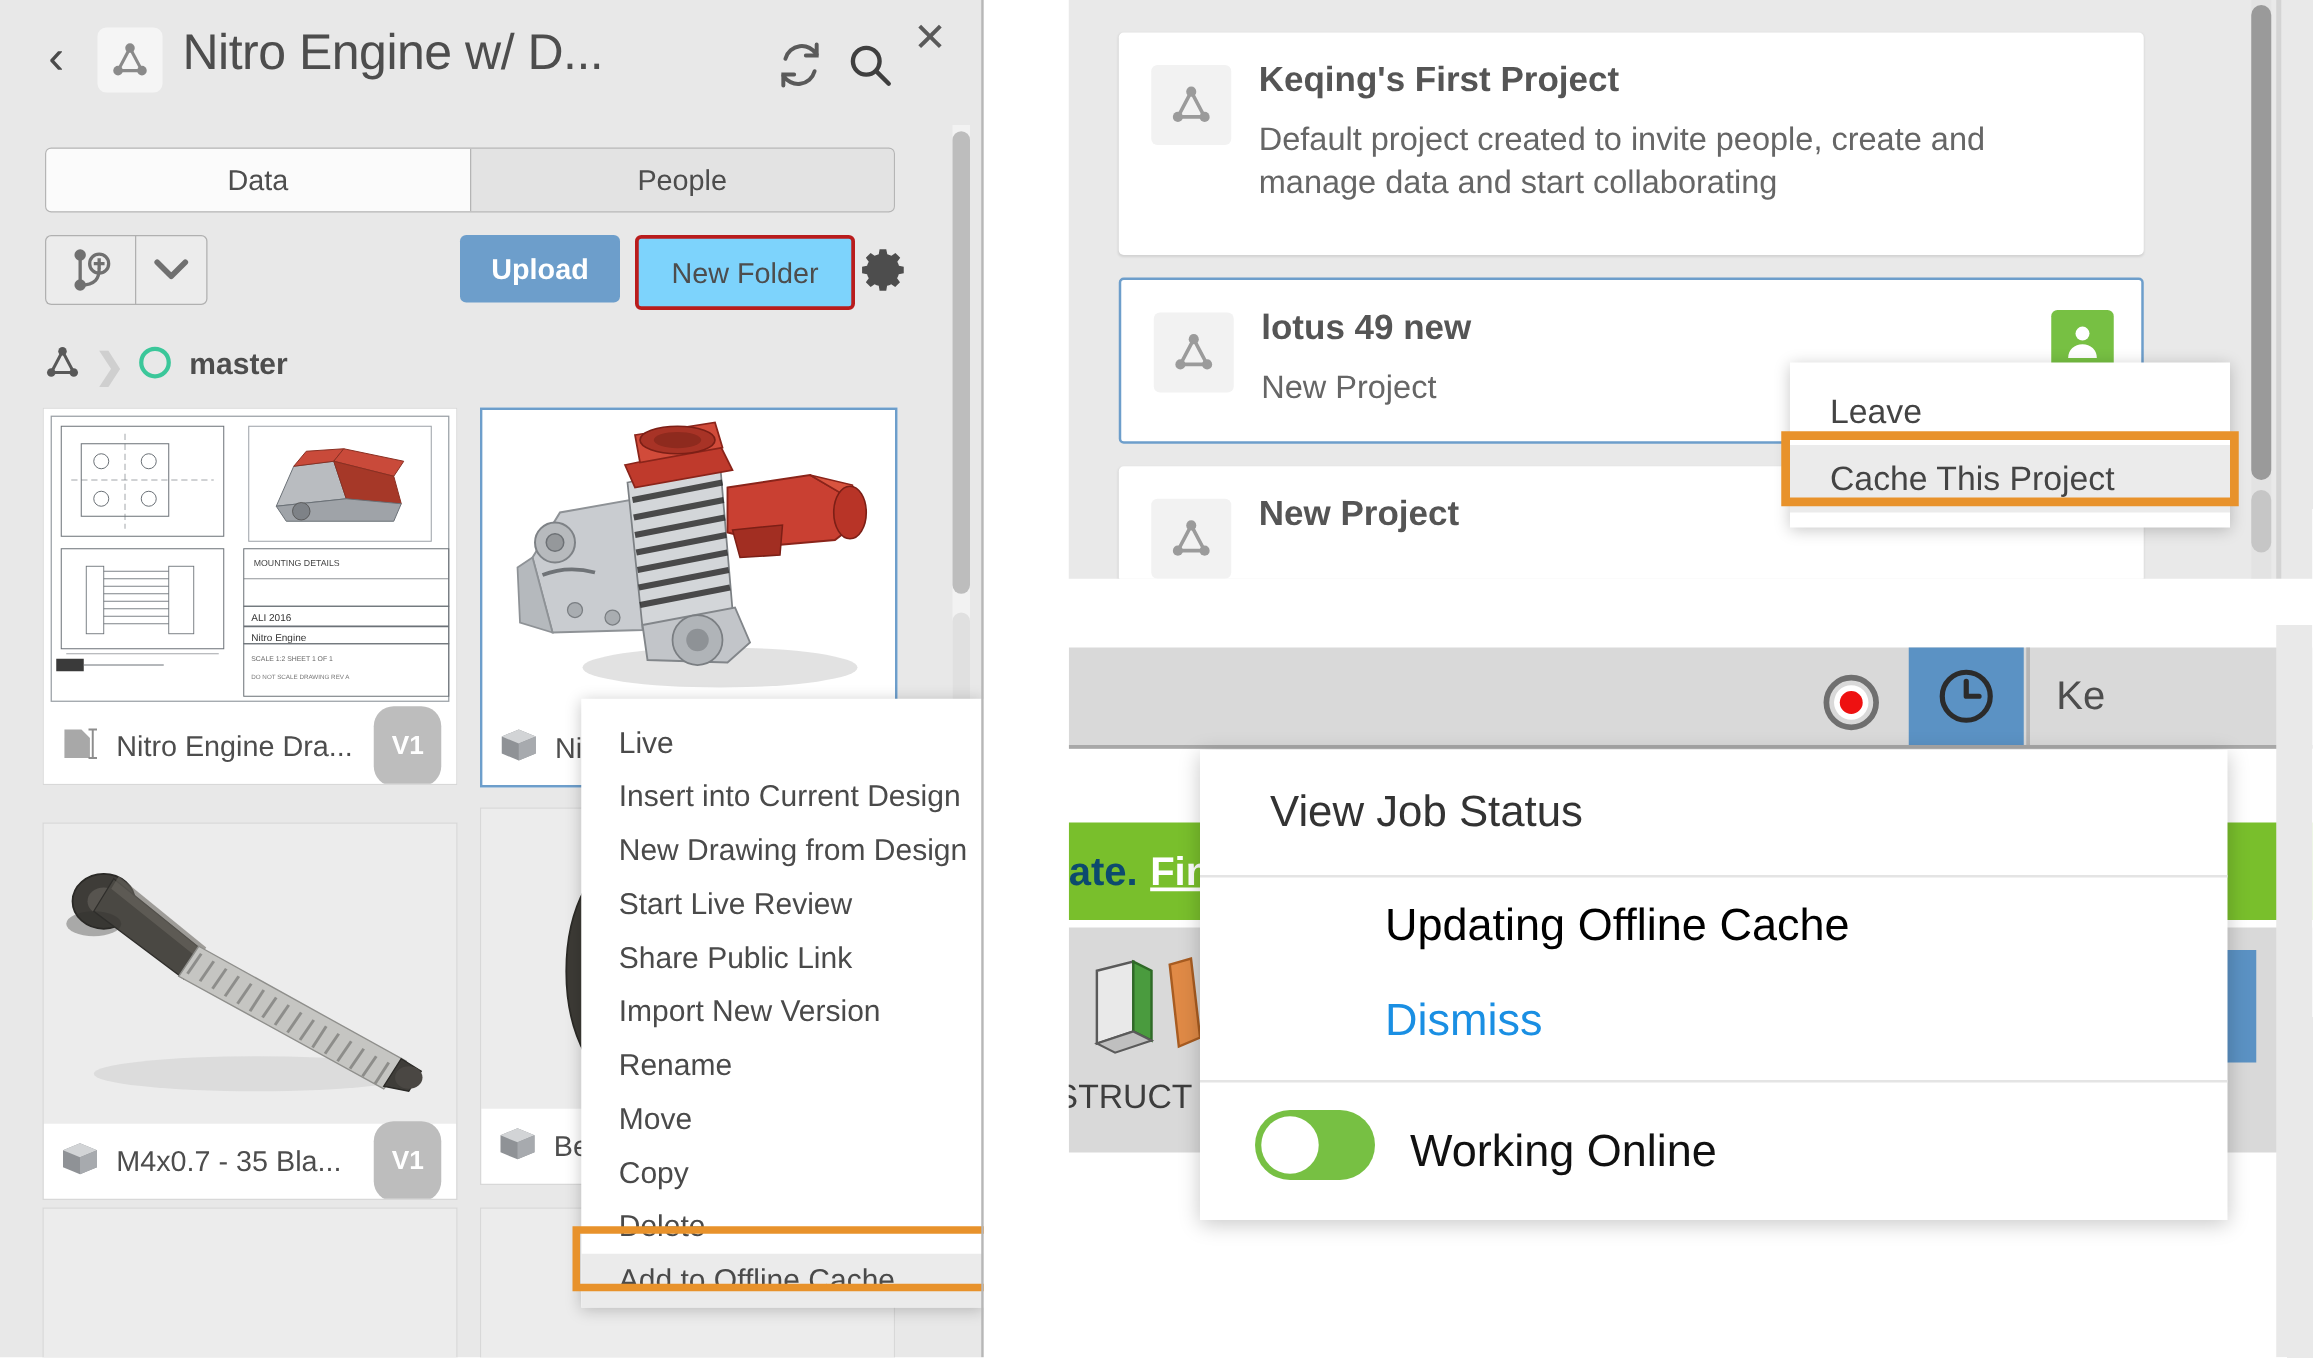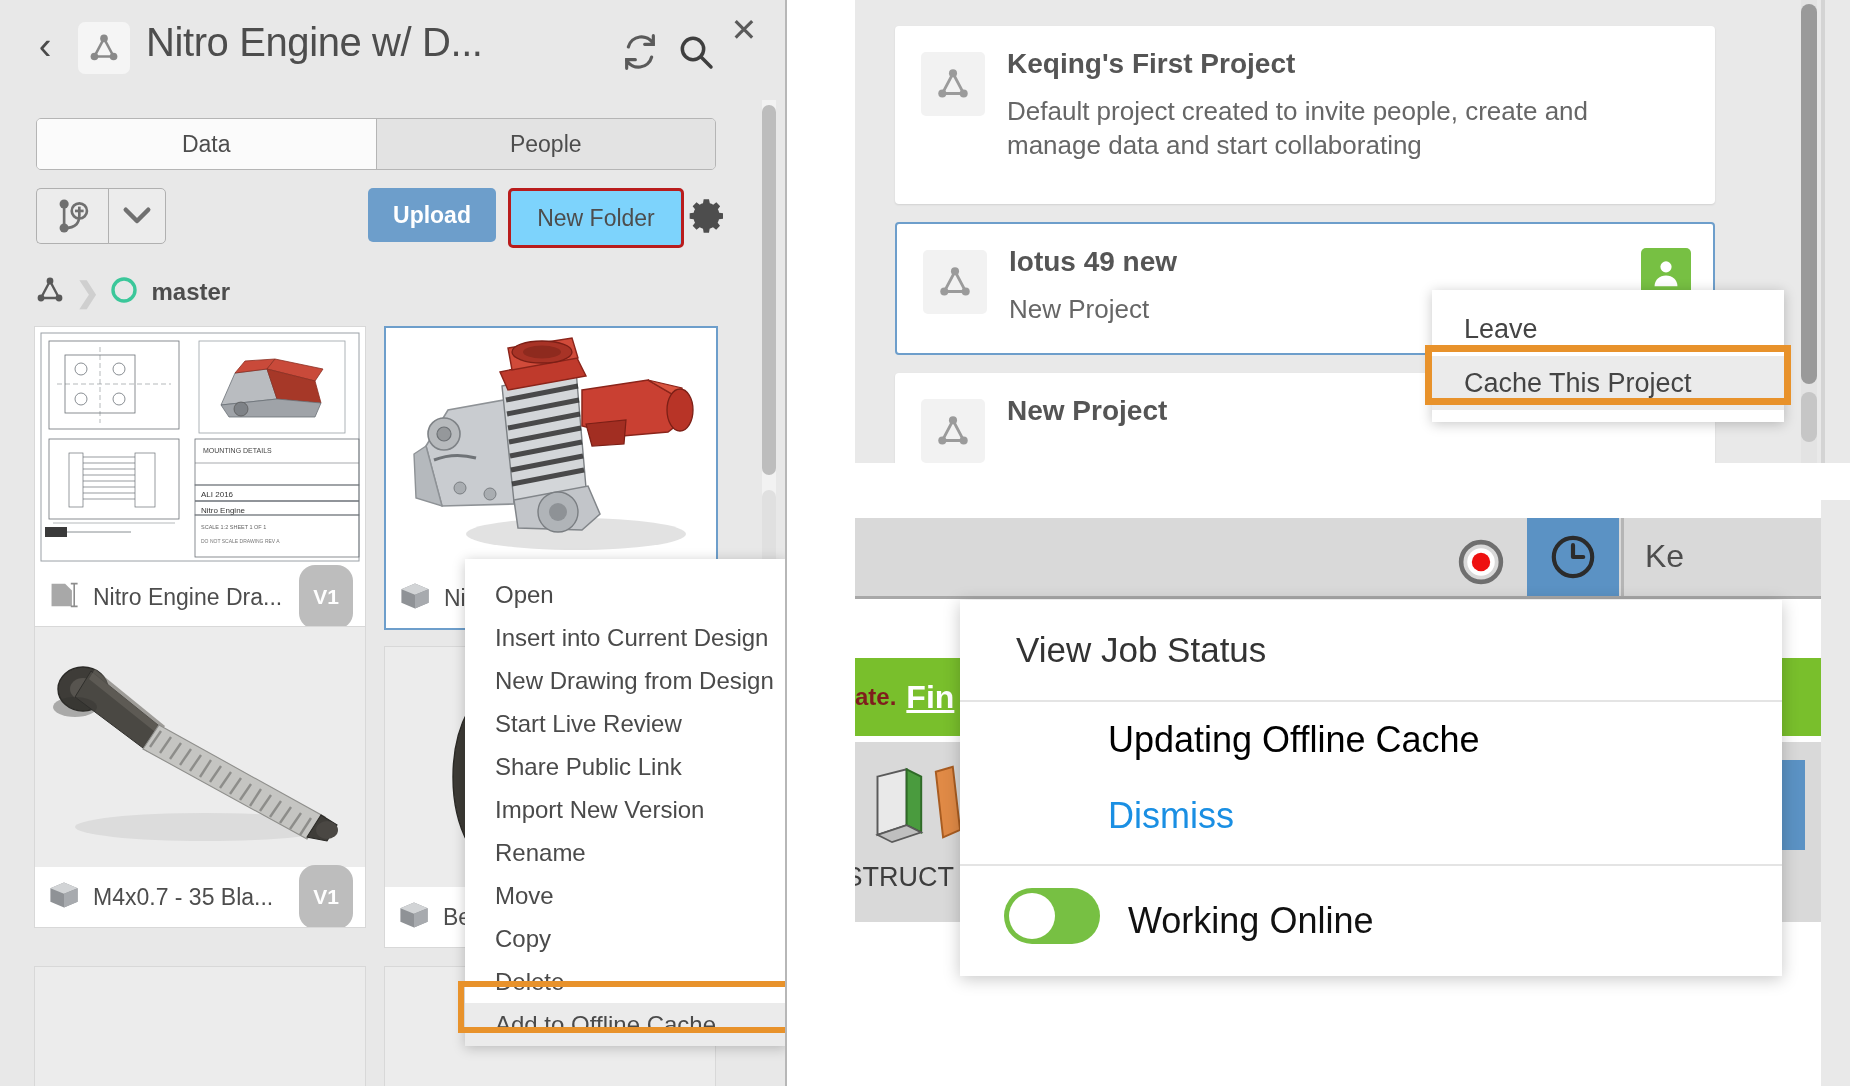--- a/index.html
+++ b/index.html
@@ -389,21 +389,21 @@
     position: absolute; left: 790px; top: 20px;
     font-size: 32px; color: #4d4d4d;
   }
   #br-banner {
     position: absolute; left: 0; top: 158px;
     width: 995px; height: 78px;
     background: #79bf2c;
     display: flex; align-items: center;
   }
   #br-banner-text {
-    font-size: 24px; color: #7f1d1d; font-weight: bold;
+    font-size: 32px; color: #0c4a6e; font-weight: bold;
     margin-left: 0px;
     white-space: nowrap;
   }
   #br-banner-link {
     font-size: 32px; color: #ffffff; font-weight: bold;
     text-decoration: underline;
     margin-left: 10px;
     cursor: pointer;
   }
   #br-toolbar2 {
@@ -705,21 +705,21 @@
             <svg width="34" height="34" viewBox="0 0 30 30">
               <path d="M15 4 L27 9 L27 21 L15 26 L3 21 L3 9 Z" fill="#8f9296"></path>
               <path d="M15 4 L27 9 L15 14 L3 9 Z" fill="#d2d4d6"></path>
               <path d="M15 14 L27 9 L27 21 L15 26 Z" fill="#a7aaae"></path>
             </svg>
           </span>
           <span class="lp-card-name">Nit</span>
         </div>
       </div>
 
-      <div class="lp-card lp-card-alt" style="left:0; top:300px;">
+      <div class="lp-card lp-card-alt" style="left:0; top:332px;">
         <div class="lp-thumb lp-card-alt">
           <svg class="tech-draw" viewBox="0 0 330 240">
             <rect width="330" height="240" fill="#ececec"></rect>
             <ellipse cx="170" cy="200" rx="130" ry="14" fill="#dcdcdc"></ellipse>
 
             <ellipse cx="48" cy="62" rx="25" ry="22" fill="#3e3c38" stroke="#2a2926" stroke-width="1.4"></ellipse>
             <ellipse cx="48" cy="62" rx="13" ry="11" fill="#57544f"></ellipse>
 
             <path d="M56 44 L128 102 L112 124 L40 70 Z" fill="#4a4843" stroke="#2f2e2b" stroke-width="1"></path>
             <path d="M60 42 L130 99 L124 108 L54 52 Z" fill="#6a6761" opacity="0.6"></path>
@@ -798,21 +798,21 @@
       <div class="lp-card lp-card-alt" style="left:350px; top:640px; height:120px;">
         <div class="lp-thumb lp-card-alt"></div>
       </div>
     </div>
 
     <div id="lp-scroll-track"></div>
     <div id="lp-scroll-thumb"></div>
     <div id="lp-scroll-thumb2"></div>
 
     <div id="lp-ctx">
-      <div class="ctx-item">Open</div>
+      <div class="ctx-item">Live</div>
       <div class="ctx-item">Insert into Current Design</div>
       <div class="ctx-item">New Drawing from Design</div>
       <div class="ctx-item">Start Live Review</div>
       <div class="ctx-item">Share Public Link</div>
       <div class="ctx-item">Import New Version</div>
       <div class="ctx-item">Rename</div>
       <div class="ctx-item">Move</div>
       <div class="ctx-item">Copy</div>
       <div class="ctx-item">Delete</div>
       <div class="ctx-item highlight">Add to Offline Cache</div>

